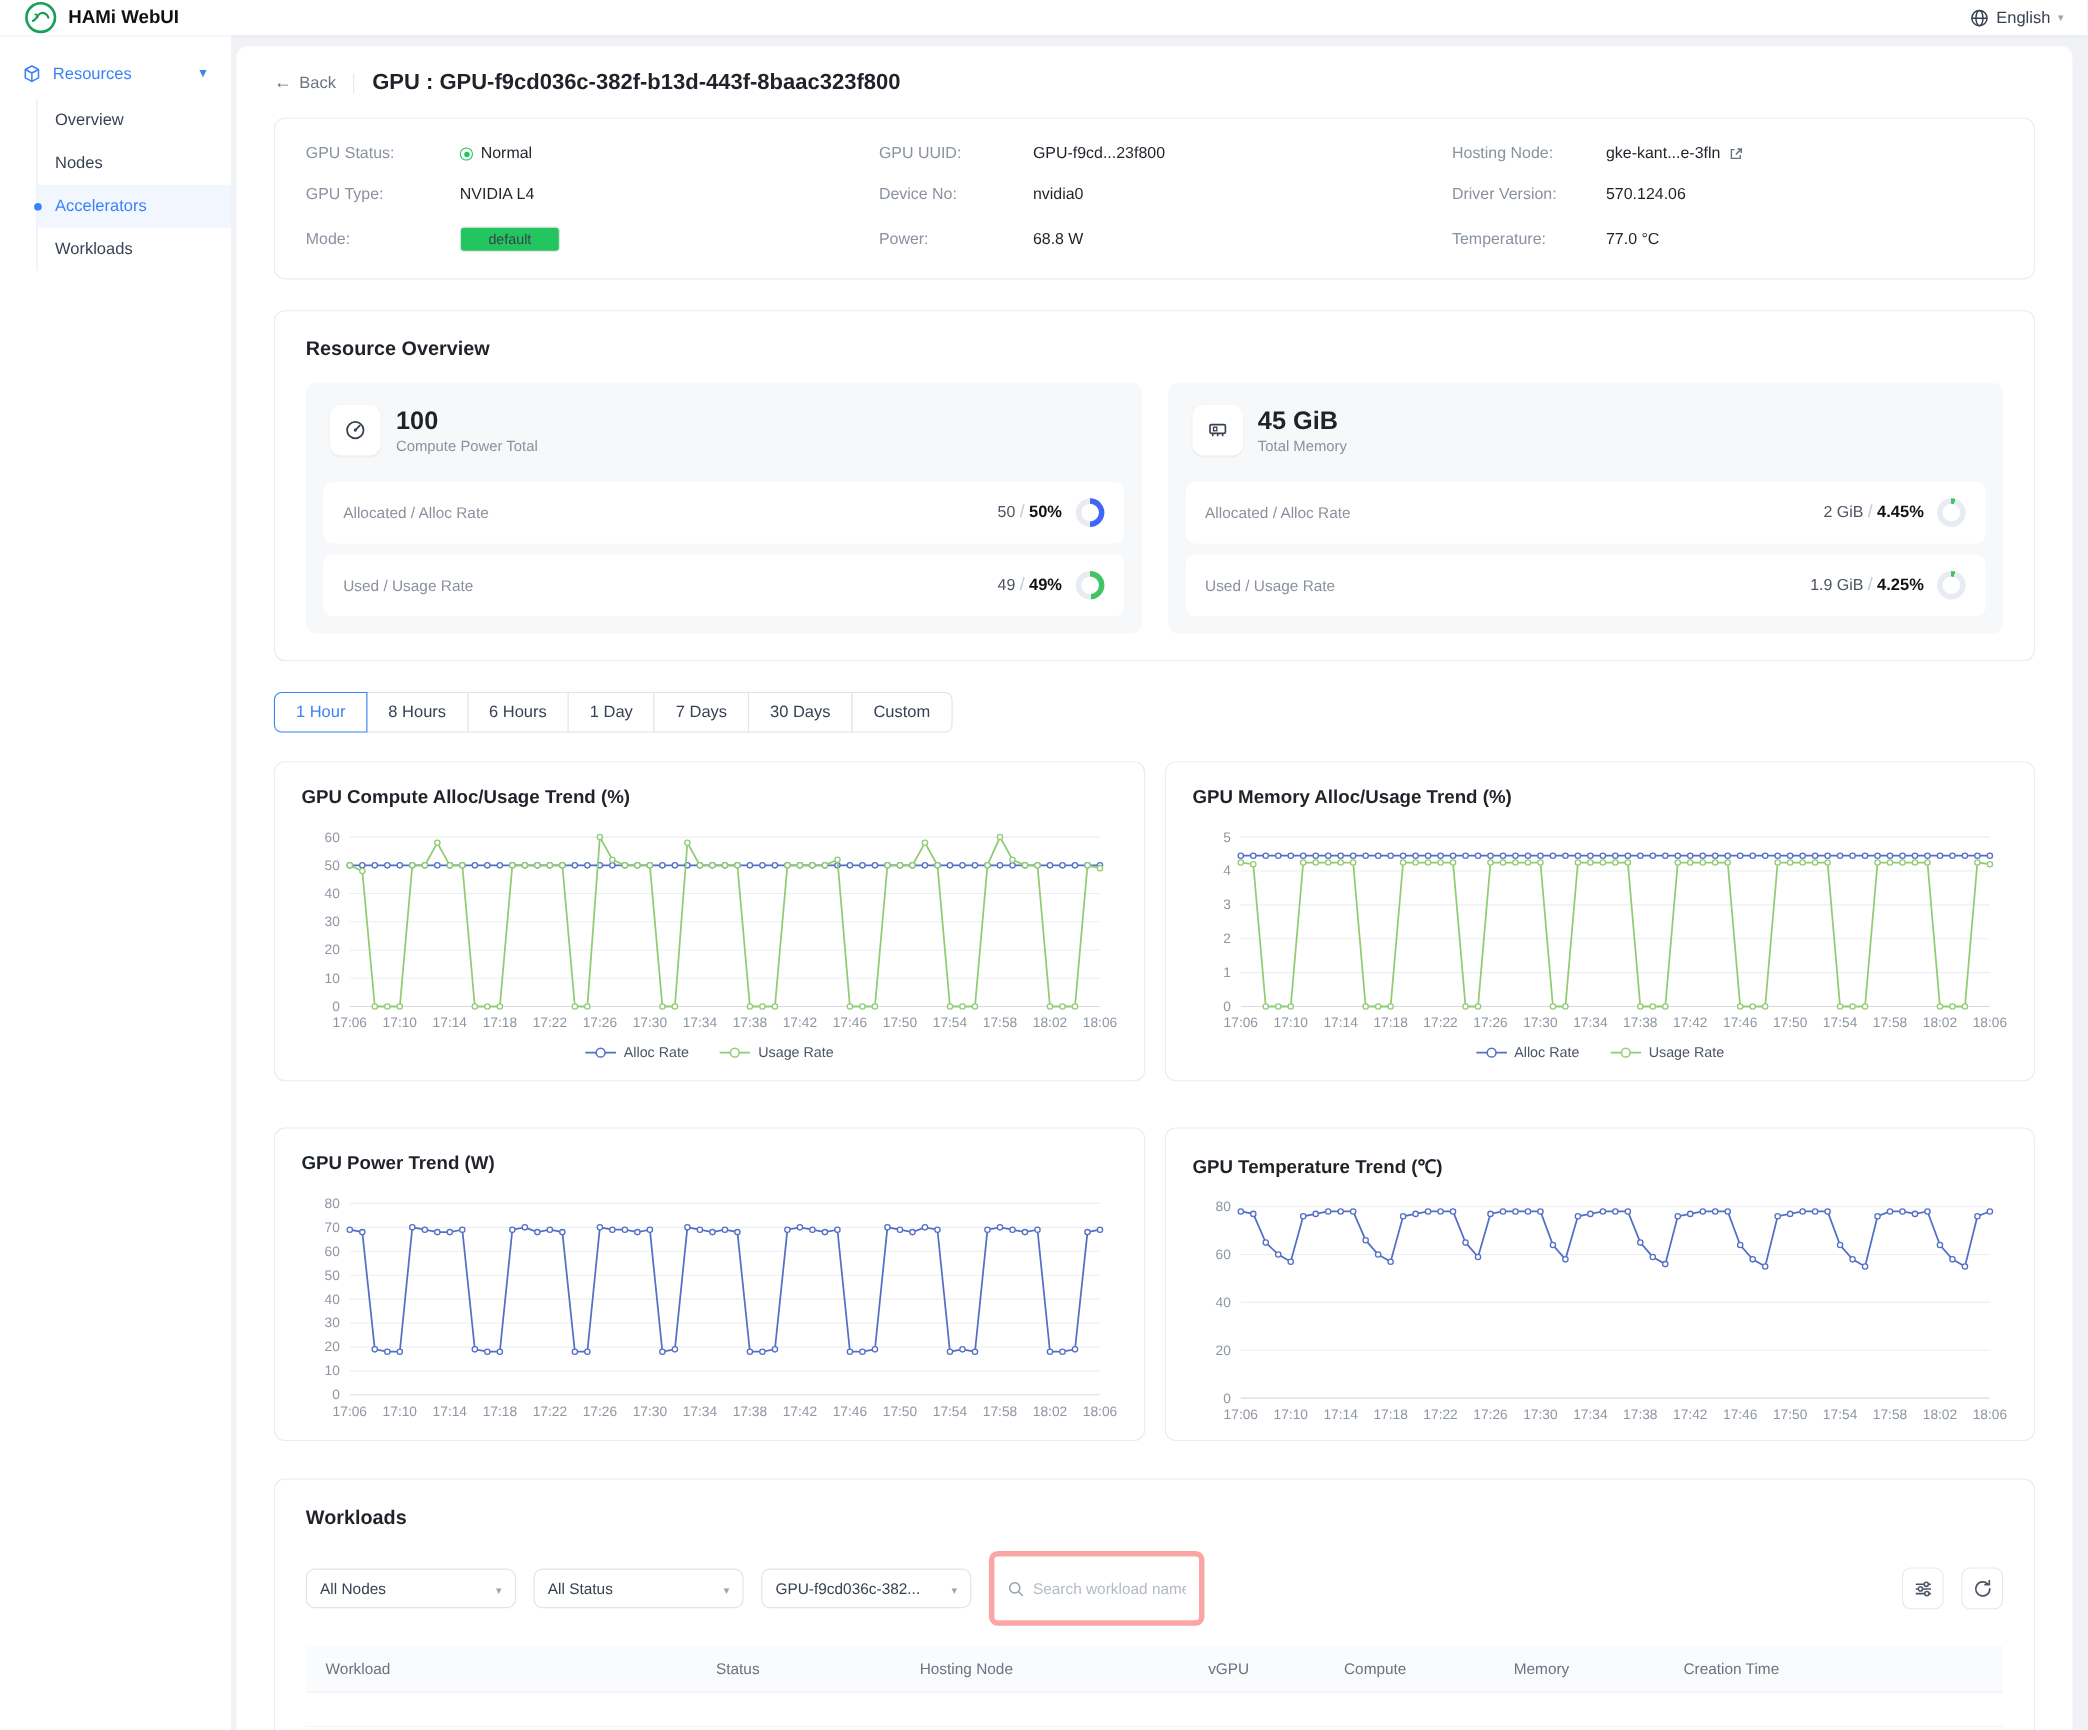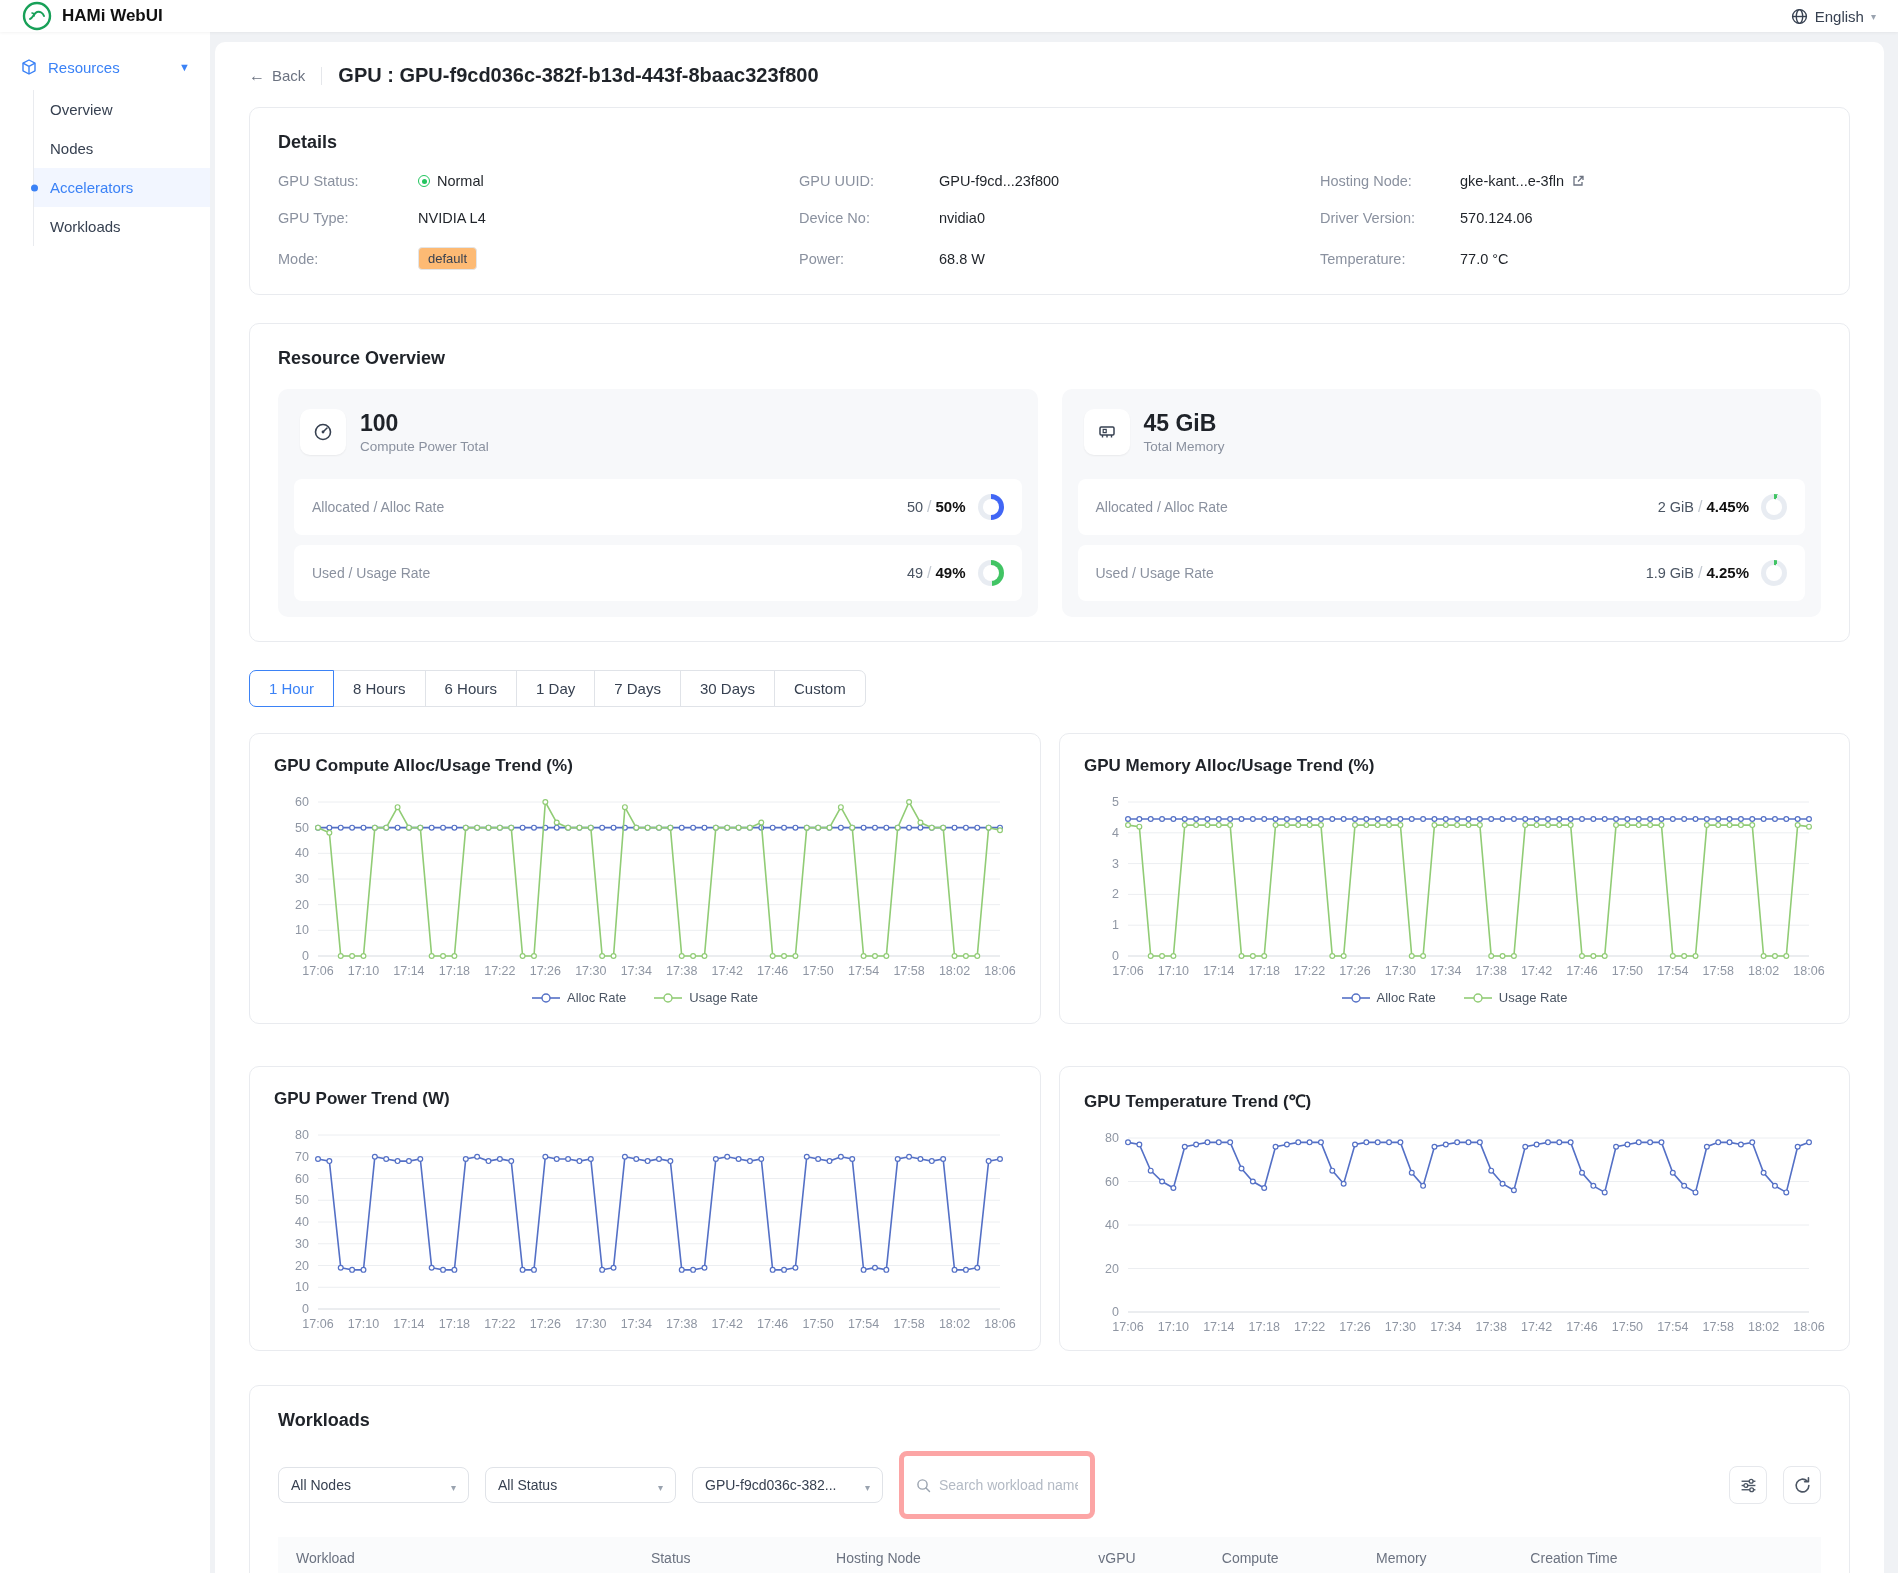--- a/index.html
+++ b/index.html
@@ -40,22 +40,22 @@
   .card-title { font-size:18px; font-weight:600; margin-bottom:20px; color:#1f2329; }
 
   
   .details-grid { display:grid; grid-template-columns:repeat(3,1fr); grid-template-rows:repeat(3,auto);
                   grid-auto-flow:column; row-gap:21px; column-gap:20px; }
   .detail-field { display:flex; align-items:center; gap:8px; font-size:14.5px; }
   .detail-label { color:#8a919f; width:132px; flex-shrink:0; }
   .detail-value { color:#1f2329; display:flex; align-items:center; gap:7px; }
   .status-dot { width:12px; height:12px; border:1.5px solid #22c55e; border-radius:50%; position:relative; display:inline-block; }
   .status-dot::after { content:""; position:absolute; inset:2.5px; background:#22c55e; border-radius:50%; }
-  .tag { display:inline-block; background:#fdba74; border:1px solid #e3e5e8; border-radius:4px;
-         padding:3px 9px; font-size:13px; color:#374151; }
+  .tag { display:inline-block; background:#22c55e; border:1px solid #e3e5e8; border-radius:4px;
+         padding:3px 25px; font-size:13px; color:#374151; }
   .ext-link { display:inline-flex; cursor:pointer; }
 
   
   .ro-grid { display:grid; grid-template-columns:1fr 1fr; gap:24px; }
   .ro-card { background:#f7f8fa; border-radius:10px; padding:16px; }
   .ro-head { display:flex; align-items:center; gap:14px; padding:4px 6px 14px; }
   .ro-icon { width:46px; height:46px; background:#fff; border-radius:10px; display:flex; align-items:center;
              justify-content:center; box-shadow:0 1px 2px rgba(0,0,0,.06); }
   .ro-total { font-size:23px; font-weight:700; color:#1f2329; line-height:1.15; }
   .ro-sub { font-size:13.5px; color:#8a919f; margin-top:2px; }
@@ -158,21 +158,20 @@
       <div class="page-header">
         <span class="back">
           <span class="back-arrow">←</span>
           <span>Back</span>
         </span>
         <span class="vdiv"></span>
         <h1 class="page-title">GPU : GPU-f9cd036c-382f-b13d-443f-8baac323f800</h1>
       </div>
 
       <section class="card">
-        <h2 class="card-title">Details</h2>
         <div class="details-grid" id="details-grid">
             <div class="detail-field">
               <span class="detail-label">GPU Status:</span>
               <span class="detail-value">
                 <span class="status-dot"></span>
                 <span>Normal</span>
               </span>
             </div>
             <div class="detail-field">
               <span class="detail-label">GPU Type:</span>

